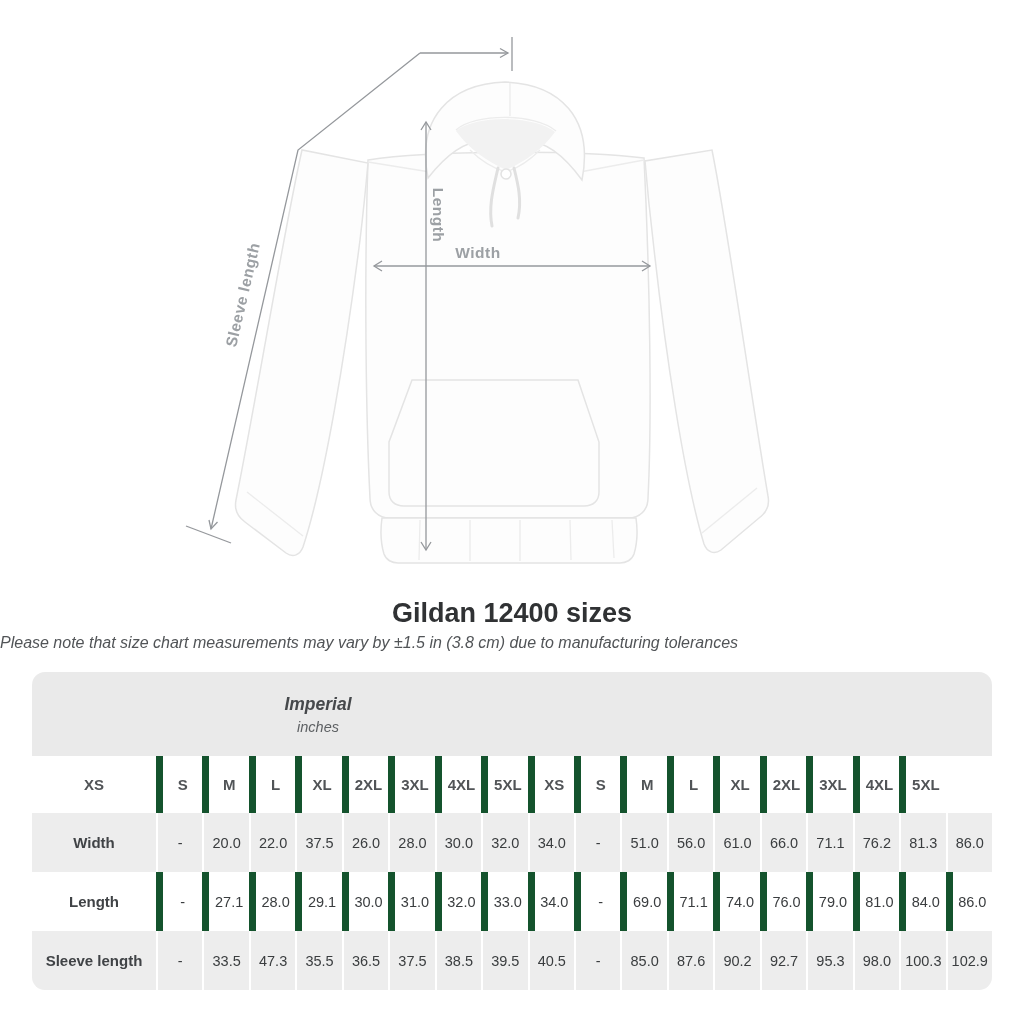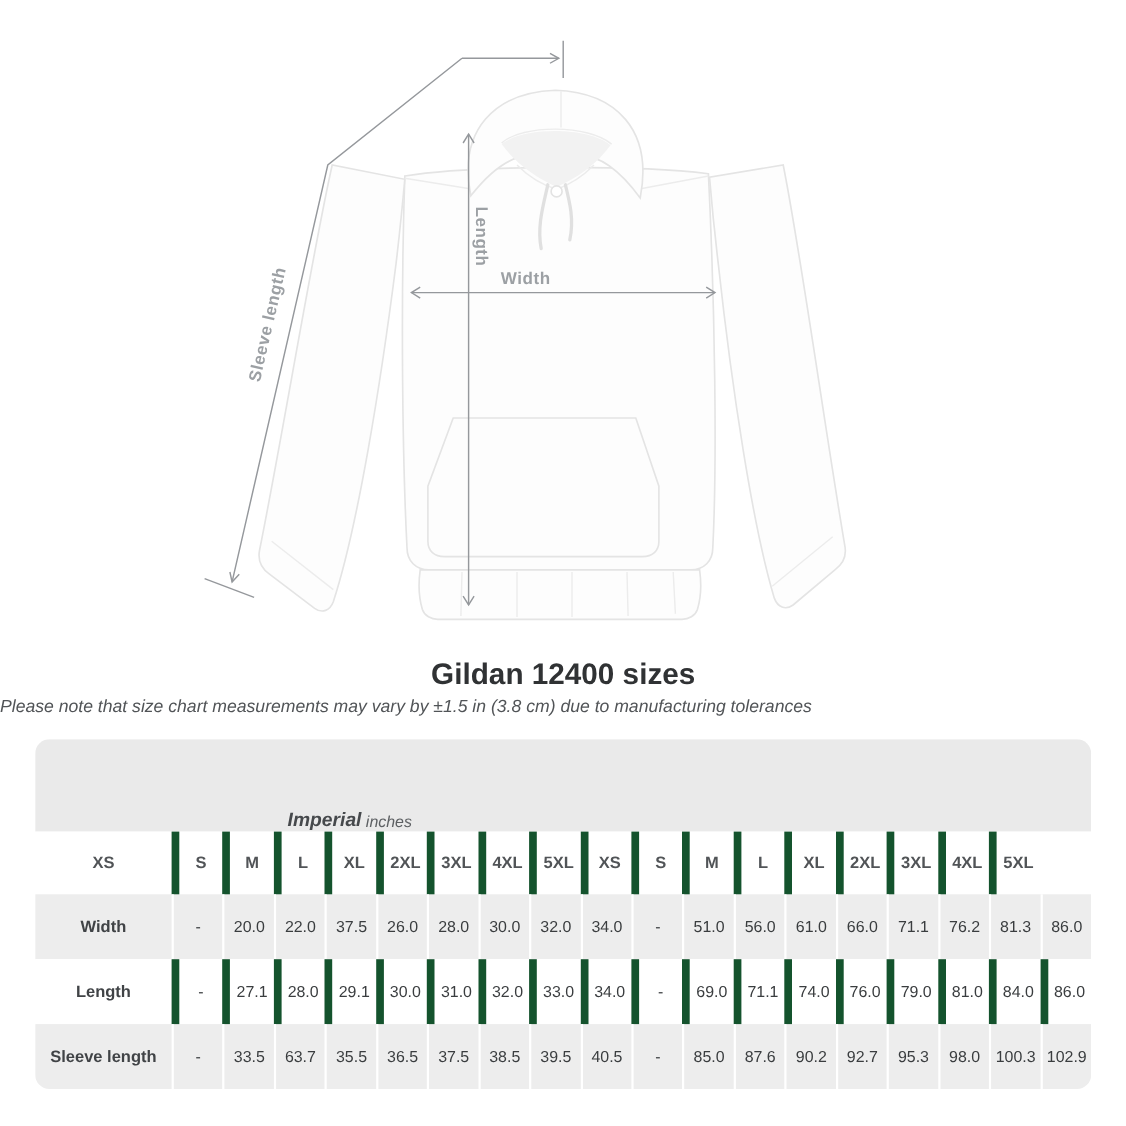--- a/index.html
+++ b/index.html
@@ -16,21 +16,21 @@
   .string{fill:none;stroke:#e0e0e0;stroke-width:3;stroke-linecap:round;}
 
   .page-title{position:absolute;top:598px;left:0;width:1024px;margin:0;text-align:center;
     font-size:27px;font-weight:bold;color:#303234;}
   .page-subtitle{position:absolute;top:634px;left:0;width:1024px;margin:0;
     font-style:italic;font-size:16px;color:#515457;}
 
   .size-table{position:absolute;top:672px;left:32px;width:960px;height:318px;
     border-radius:13px;overflow:hidden;}
   .band{display:grid;grid-template-columns:124px repeat(18,1fr);height:84px;background:#eaeaea;}
-  .band-section{display:flex;flex-direction:row;align-items:flex-end;justify-content:center;gap:4px;position:relative;}
+  .band-section{display:flex;flex-direction:column;align-items:center;justify-content:center;gap:4px;position:relative;}
   .band-section.imperial{grid-column:1 / span 10;left:15px;}
   .band-section.metric{grid-column:11 / span 9;}
   .band-title{font-size:17.5px;font-weight:bold;font-style:italic;color:#46494c;}
   .band-sub{font-size:14.5px;font-style:italic;color:#5d6063;}
 
   .tr{display:grid;grid-template-columns:124px repeat(18,1fr);}
   .tr.sizes{height:57px;}
   .tr.datarow{height:59px;}
   .tr.white{background:#ffffff;}
   .tr.grayrow{background:#ededed;}
@@ -176,21 +176,21 @@
     <div class="td">79.0</div>
     <div class="td">81.0</div>
     <div class="td">84.0</div>
     <div class="td">86.0</div>
   </div>
 
   <div class="tr datarow grayrow">
     <div class="td rowlabel">Sleeve length</div>
     <div class="td">-</div>
     <div class="td">33.5</div>
-    <div class="td">63.7</div>
+    <div class="td">47.3</div>
     <div class="td">35.5</div>
     <div class="td">36.5</div>
     <div class="td">37.5</div>
     <div class="td">38.5</div>
     <div class="td">39.5</div>
     <div class="td">40.5</div>
     <div class="td">-</div>
     <div class="td">85.0</div>
     <div class="td">87.6</div>
     <div class="td">90.2</div>

